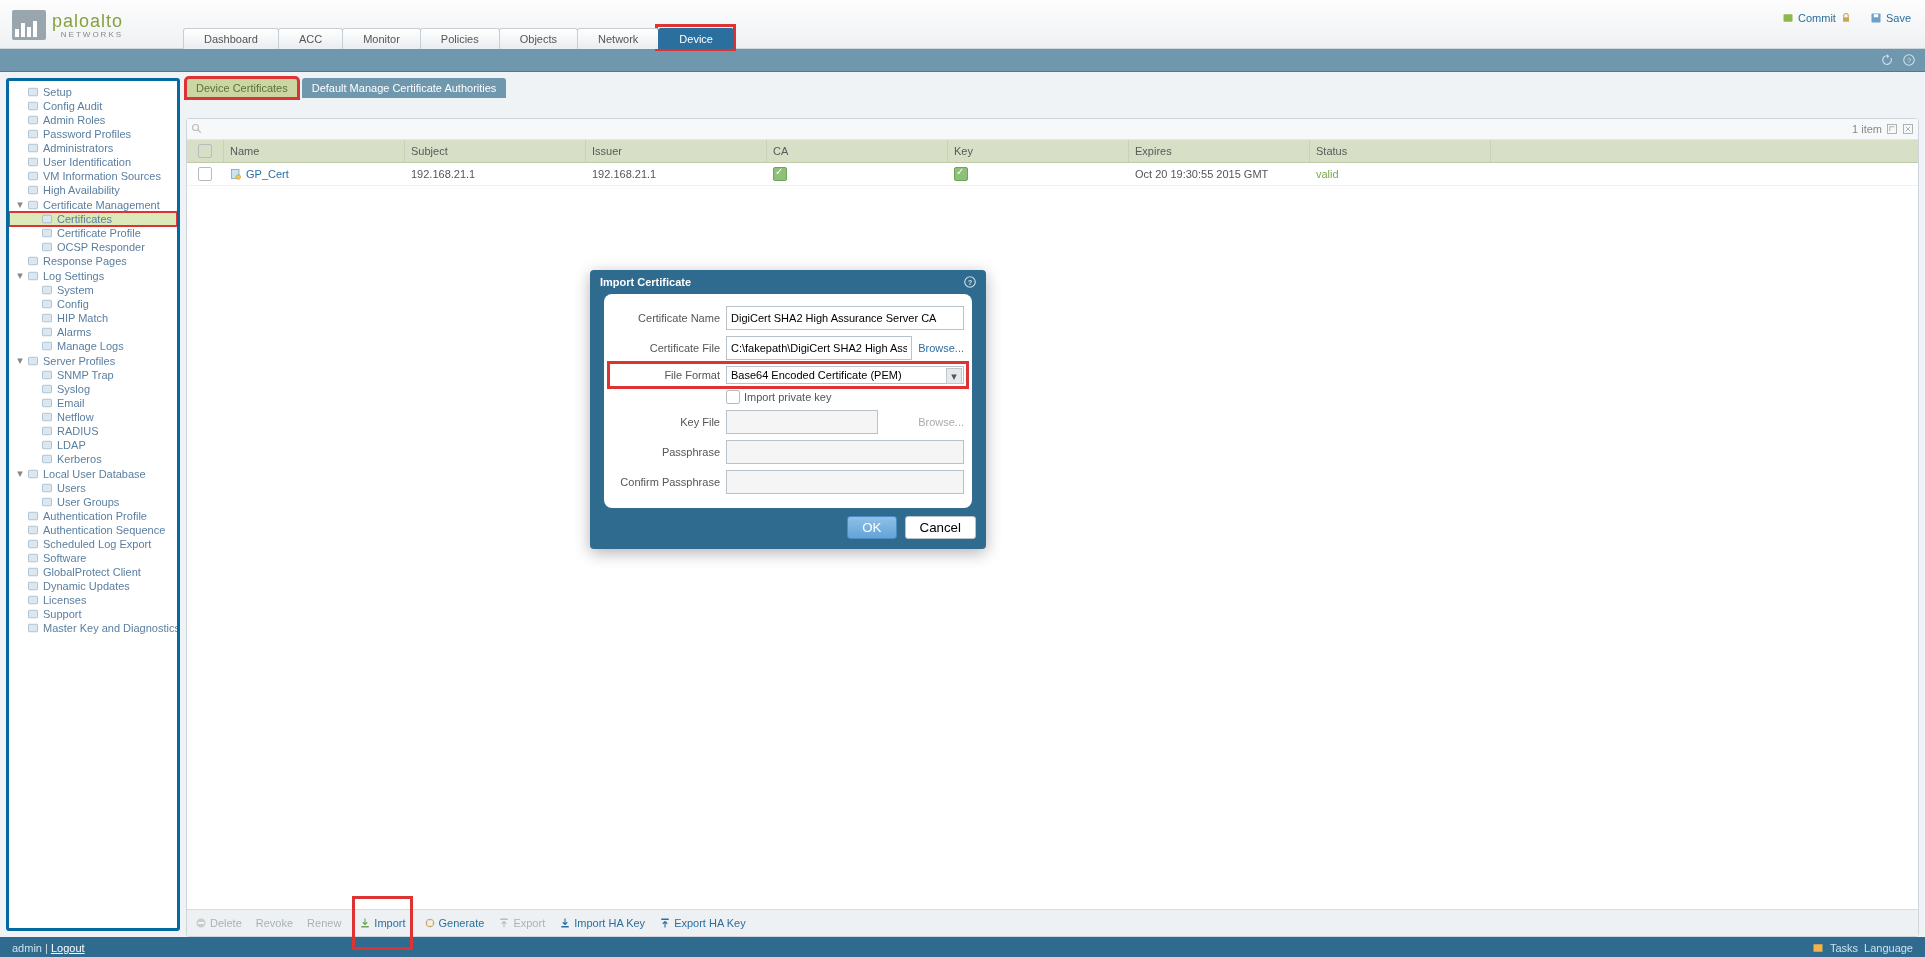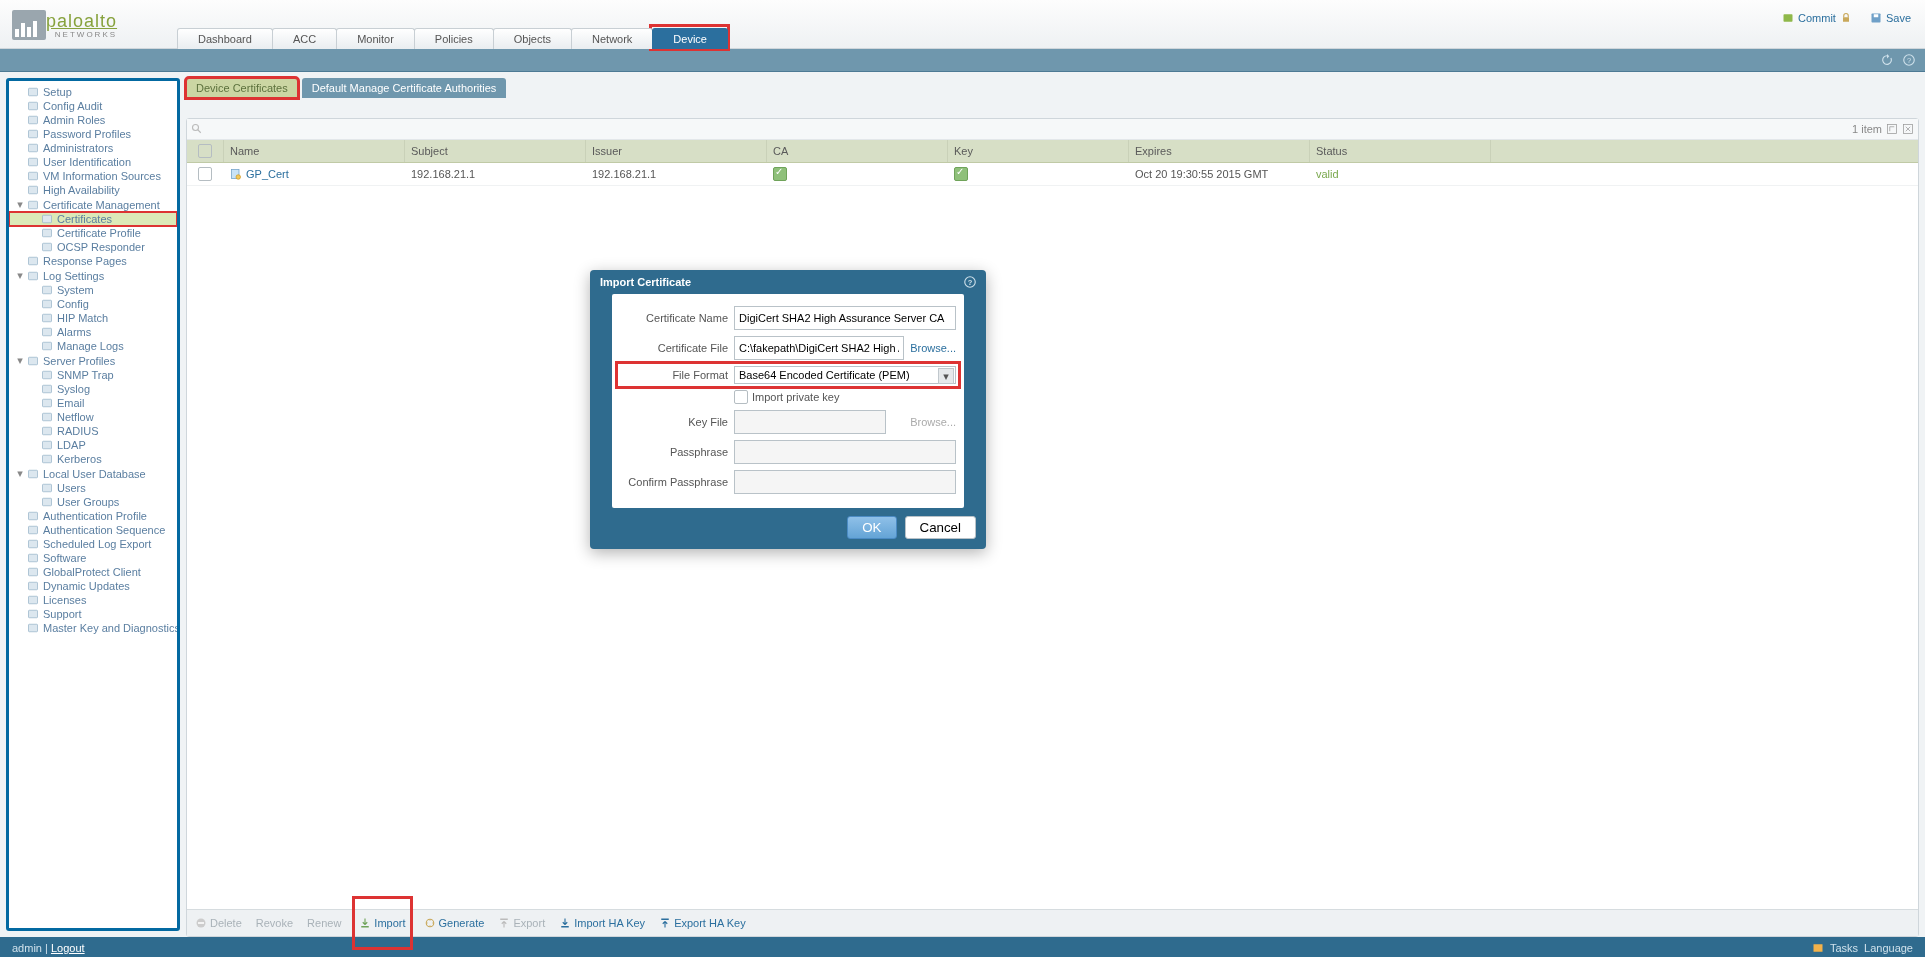--- a/index.html
+++ b/index.html
@@ -1,20 +1,20 @@
 <!DOCTYPE html>
 <html><head>
 <meta charset="utf-8">
 <style>
   html,body{margin:0;padding:0;font-family:Tahoma,Arial,sans-serif;font-size:11px;color:#555;background:#f0f3f5;height:100%;}
   .top-bar{background:linear-gradient(#fdfdfd,#eef1f3);height:48px;border-bottom:1px solid #cfd6db;display:flex;align-items:flex-end;padding-left:12px;position:relative;}
   .logo{display:flex;align-items:center;margin-bottom:8px;margin-right:60px;}
   .logo-mark{width:28px;height:24px;background:#9aa6ae;border-radius:2px;display:flex;align-items:flex-end;padding:3px;gap:2px;}
   .logo-mark span{background:#fff;width:4px;}
-  .logo-text{color:#87a23d;font-size:18px;letter-spacing:1px;font-weight:400;text-decoration:underline;}
+  .logo-text{margin-left:6px;color:#87a23d;font-size:18px;letter-spacing:1px;font-weight:400;}
   .logo-sub{font-size:8px;color:#888;letter-spacing:2px;margin-top:-2px;text-align:right;}
   .main-tabs{display:flex;align-items:flex-end;height:100%;}
   .main-tab{padding:4px 20px;border:1px solid #c8cfd4;border-bottom:none;background:linear-gradient(#fff,#e9edf0);margin-right:-1px;color:#555;cursor:pointer;border-top-left-radius:3px;border-top-right-radius:3px;position:relative;top:1px;}
   .main-tab.active{background:#2b6f9e;color:#fff;border-color:#2b6f9e;}
   .top-right{position:absolute;right:14px;top:12px;display:flex;gap:18px;align-items:center;color:#2b6f9e;}
   .top-right .item{display:flex;align-items:center;gap:4px;cursor:pointer;}
   .ico{width:12px;height:12px;display:inline-block;}
   .sub-bar{background:#6f97ad;height:22px;border-bottom:1px solid #4d7a94;display:flex;justify-content:flex-end;align-items:center;padding-right:10px;gap:10px;}
   .sub-bar .ico{fill:#cfe1eb;cursor:pointer;}
   .layout{display:flex;height:calc(100vh - 48px - 22px - 22px);}
@@ -45,21 +45,21 @@
   .bottom-bar{background:#eef1f3;border-top:1px solid #d6dcdf;height:26px;display:flex;align-items:center;padding:0 8px;gap:14px;}
   .action{display:flex;align-items:center;gap:3px;cursor:pointer;color:#2b6f9e;}
   .action.disabled{color:#a9b2b8;cursor:default;}
   .footer{background:#2f6b8e;height:22px;color:#cfe1eb;display:flex;align-items:center;justify-content:space-between;padding:0 12px;}
   .footer a{color:#fff;}
   
   .hl{outline:3px solid #d33;outline-offset:-1px;}
   .hl-inline{border:3px solid #d33;display:inline-block;padding:0;margin:-3px;}
   .modal{background:#2f6b8e;border-radius:4px;width:396px;position:absolute;left:590px;top:270px;box-shadow:0 4px 16px rgba(0,0,0,.3);}
   .modal-head{display:flex;justify-content:space-between;align-items:center;color:#fff;padding:6px 10px;font-weight:bold;}
-  .modal-body{background:#fff;margin:0 22px;padding:12px 8px 8px;border-radius:2px;}
+  .modal-body{background:#fff;margin:0 14px;padding:12px 8px 8px;border-radius:8px;}
   .form-row{display:flex;align-items:center;margin-bottom:6px;}
   .form-row label{width:108px;text-align:right;margin-right:6px;color:#555;}
   .form-row input[type=text],.form-row select{flex:1;border:1px solid #b9c2c8;padding:2px 4px;font-size:11px;height:18px;}
   .form-row input[disabled]{background:#f5f5f5;color:#aaa;}
   .browse{color:#2b6f9e;margin-left:6px;cursor:pointer;}
   .form-row.hl-row{outline:3px solid #d33;outline-offset:2px;}
   .chk-row{padding-left:114px;display:flex;align-items:center;gap:4px;margin-bottom:6px;}
   .modal-foot{display:flex;justify-content:flex-end;gap:8px;padding:8px 10px 10px;}
   .btn{padding:3px 14px;border-radius:3px;border:1px solid #b9c2c8;background:#fff;cursor:pointer;}
   .btn.primary{background:linear-gradient(#8fc0e8,#64a4d6);border-color:#4b8bc4;color:#fff;}

